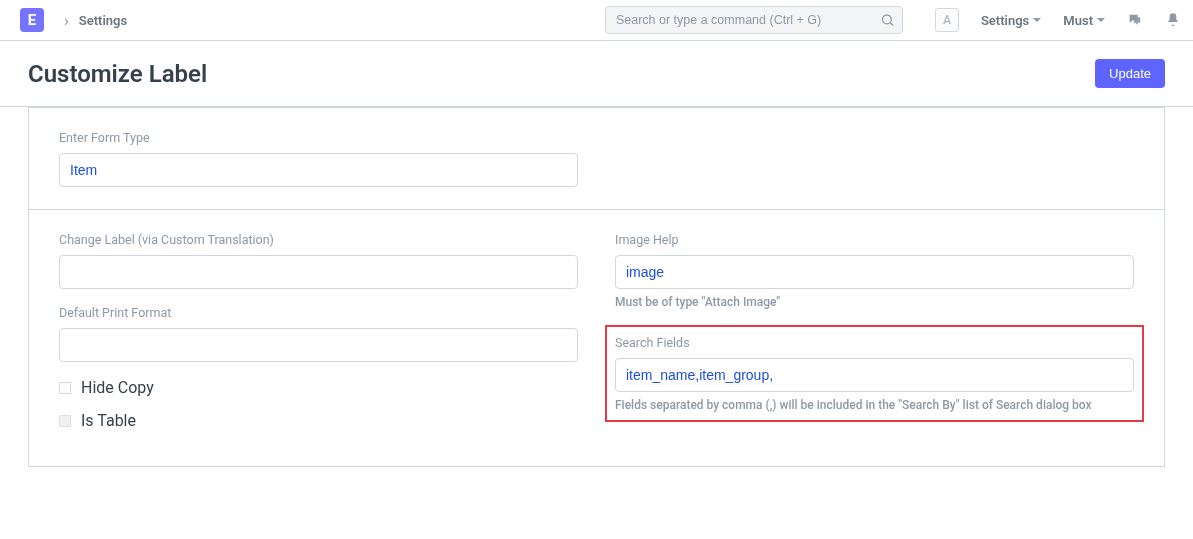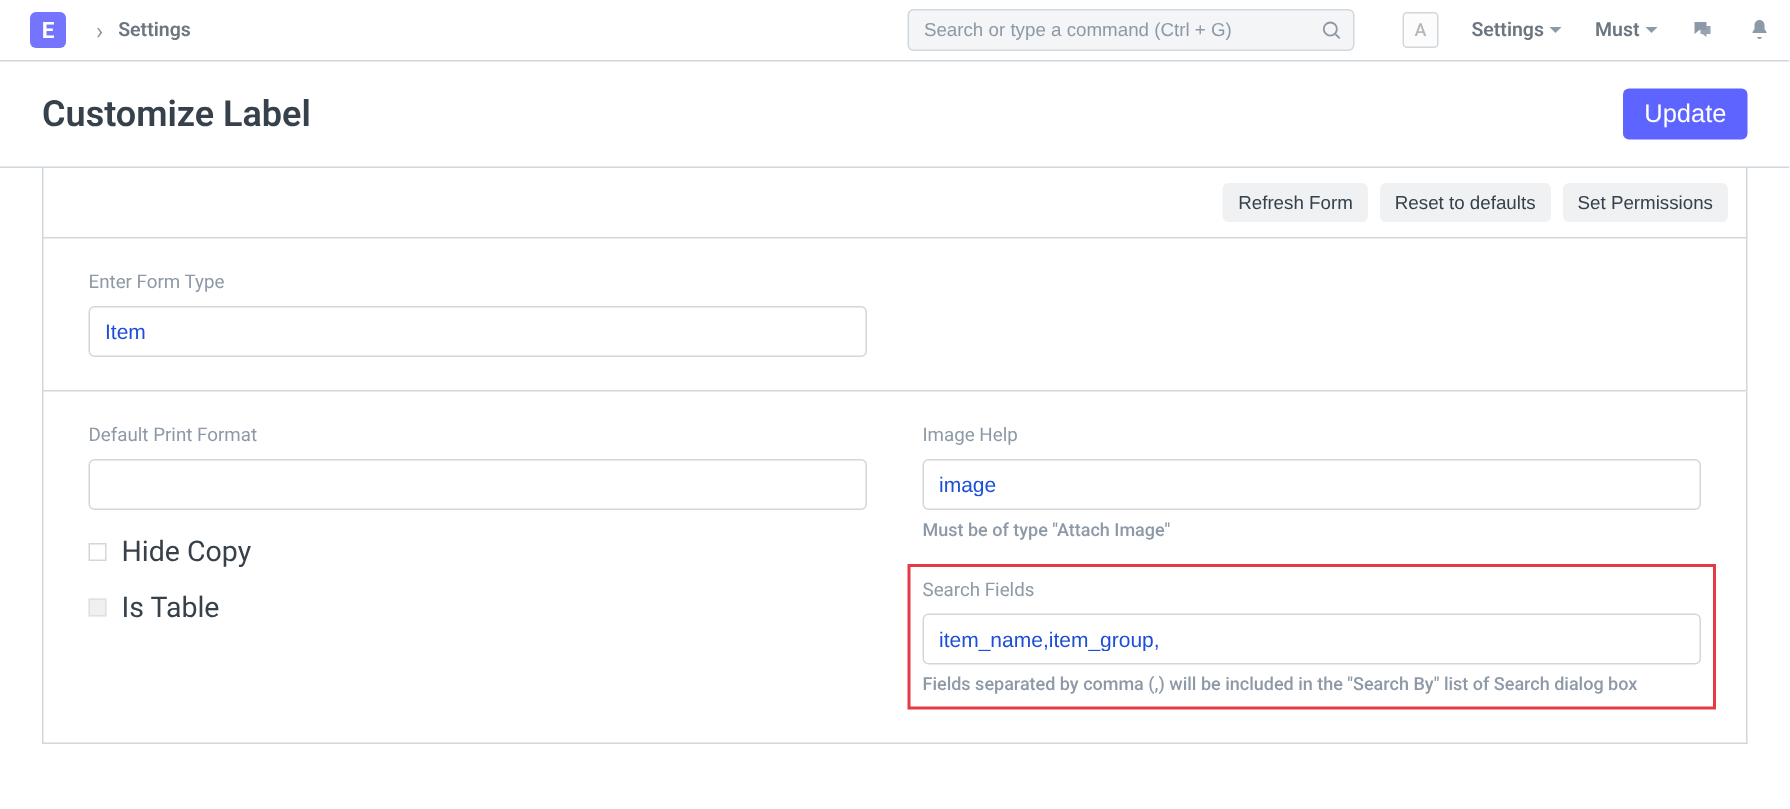--- a/index.html
+++ b/index.html
@@ -65,21 +65,21 @@
     .nav-icon-fill { width:16px; height:16px; fill:#8d99a6; }
 
     .page-head {
       display: flex; align-items: center; justify-content: space-between;
       padding: 18px 28px 18px 28px;
       border-bottom: 1px solid #d1d8dd;
     }
     .page-title { font-size: 24px; font-weight: 600; color: #36414c; }
     .btn-primary {
       background: #5e64ff; color: #fff; border: none;
-      padding: 7px 14px; border-radius: 4px; font-size: 17px; font-weight: 500;
+      padding: 7px 14px; border-radius: 4px; font-size: 13px; font-weight: 500;
       cursor: pointer;
     }
 
     .form-container { padding: 0 28px; }
     .actions-row {
       display:flex; justify-content:flex-end; gap:8px; padding: 10px 0;
       border-left: 1px solid #d1d8dd; border-right: 1px solid #d1d8dd;
       padding-right: 12px;
     }
     .btn {
@@ -103,21 +103,21 @@
     }
     .control:read-only { background: #fff; }
     .help-text { font-size: 12px; color: #8d99a6; margin-top: 6px; font-weight: 500; }
     .highlight-box {
       border: 2px solid #e63946; padding: 8px;
       margin: 0 -10px;
     }
     .checkbox-row { display:flex; align-items:center; gap:10px; margin-bottom: 14px; }
     .chk { width:12px; height:12px; border:1px solid #d1d8dd; background:#fff; display:inline-block; }
     .chk-disabled { background:#f0f0f0; border-color:#e0e0e0; }
-    .chk-label { font-size: 19px; color: #36414c; }
+    .chk-label { font-size: 16px; color: #36414c; }
   </style>
 </head>
 <body>
 
 <div class="navbar">
   <div class="nav-left">
     <div class="logo">E</div>
     <span class="breadcrumb-sep">›</span>
     <span class="breadcrumb-item">Settings</span>
   </div>
@@ -147,42 +147,41 @@
     </svg>
   </div>
 </div>
 
 <div class="page-head">
   <h1 class="page-title">Customize Label</h1>
   <button class="btn-primary">Update</button>
 </div>
 
 <div class="form-container">
-  <div class="actions-row">
-    <button class="btn">Refresh Form</button>
-    <button class="btn">Reset to defaults</button>
-    <button class="btn">Set Permissions</button>
-  </div>
 
   <div class="section">
     <div class="row">
       <div class="col">
         <div class="field" style="margin-bottom:0;">
           <label class="field-label">Enter Form Type</label>
           <input class="control" value="Item" style="">
         </div>
       </div>
       <div class="col"></div>
     </div>
   </div>
 
   <div class="section">
     <div class="row">
       <div class="col">
         <div class="field">
+          <label class="field-label">Change Label (via Custom Translation)</label>
+          <input class="control" value="" style="">
+        </div>
+        <div class="field">
           <label class="field-label">Default Print Format</label>
           <input class="control" value="" style="">
         </div>
         <div class="checkbox-row">
           <span class="chk"></span>
           <span class="chk-label">Hide Copy</span>
         </div>
         <div class="checkbox-row">
           <span class="chk chk-disabled"></span>
           <span class="chk-label">Is Table</span>

